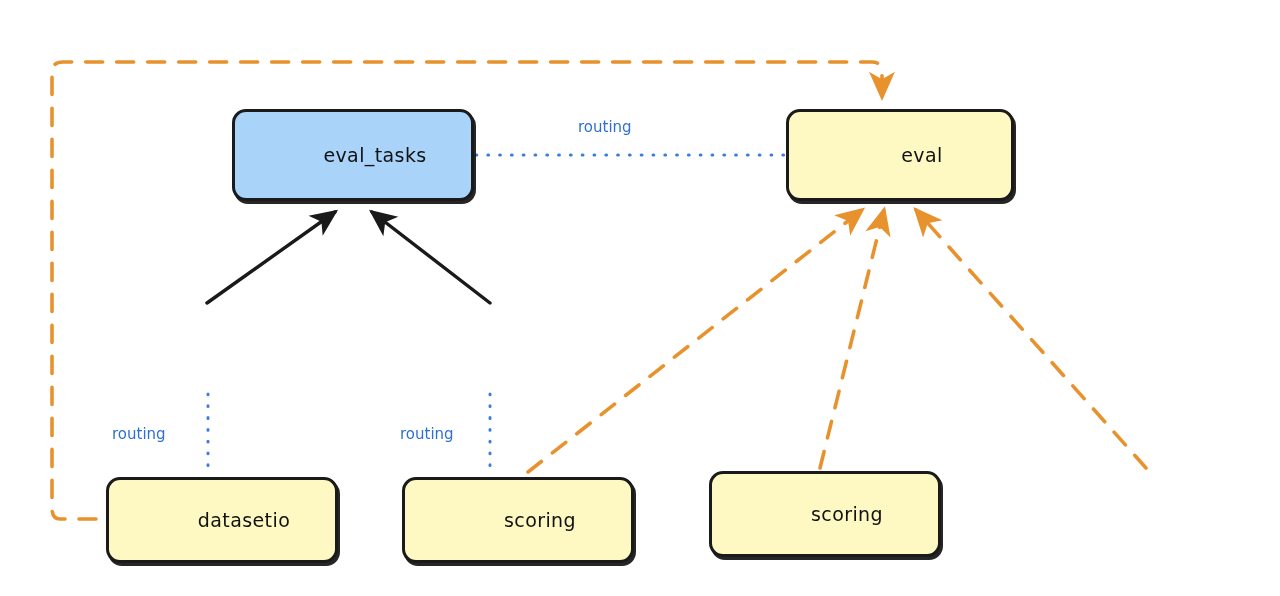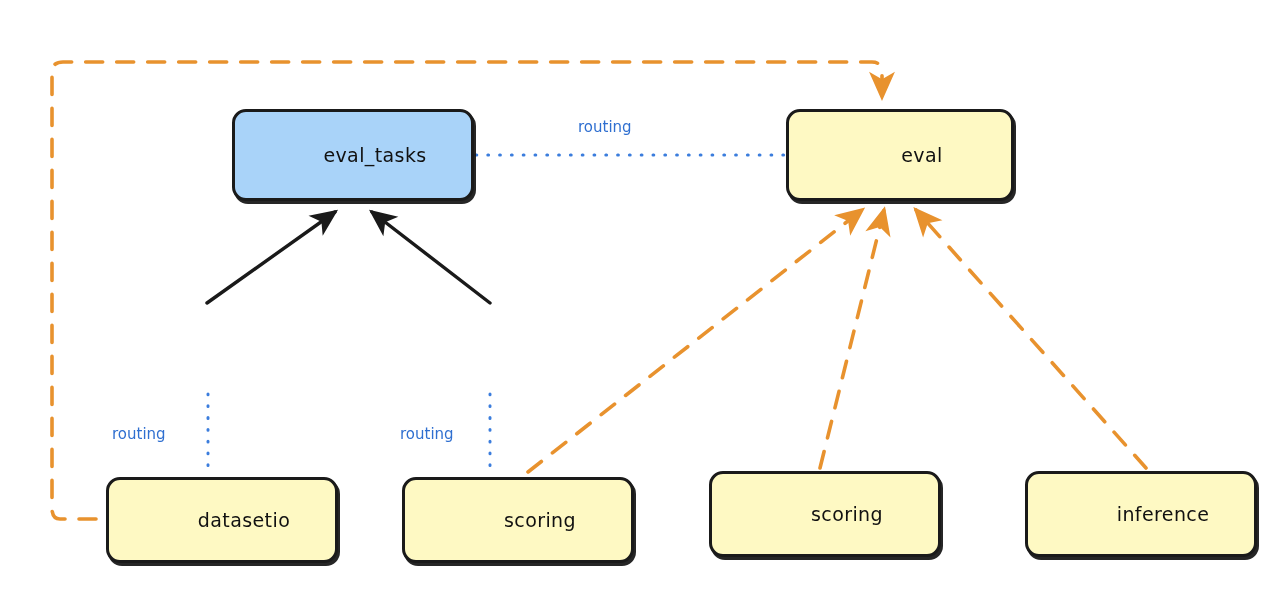--- a/index.html
+++ b/index.html
@@ -106,23 +106,20 @@
   </div>
 
   <div class="node provider" style="left:402px; top:477px; width:232px; height:86px;">
     <span class="node-label">scoring</span>
   </div>
 
   <div class="node provider" style="left:709px; top:471px; width:232px; height:86px;">
     <span class="node-label">scoring</span>
   </div>
 
-  <div class="node provider" style="left:1025px; top:471px; width:232px; height:86px;">
-    <span class="node-label">inference</span>
-  </div>
 
   <div class="edge-label" style="left:578px; top:118px;">routing</div>
 
   <div class="edge-label" style="left:112px; top:425px;">routing</div>
 
   <div class="edge-label" style="left:400px; top:425px;">routing</div>
 
 </div>
 
 </body></html>

